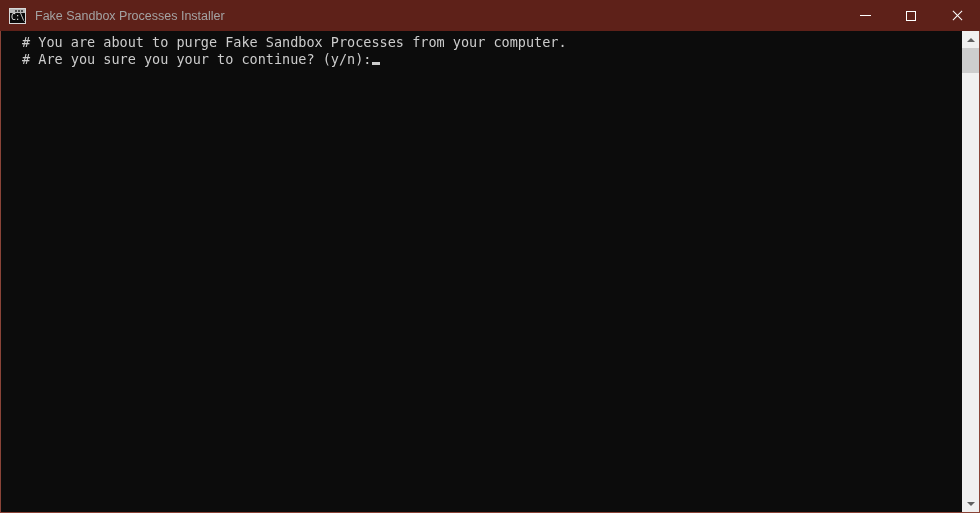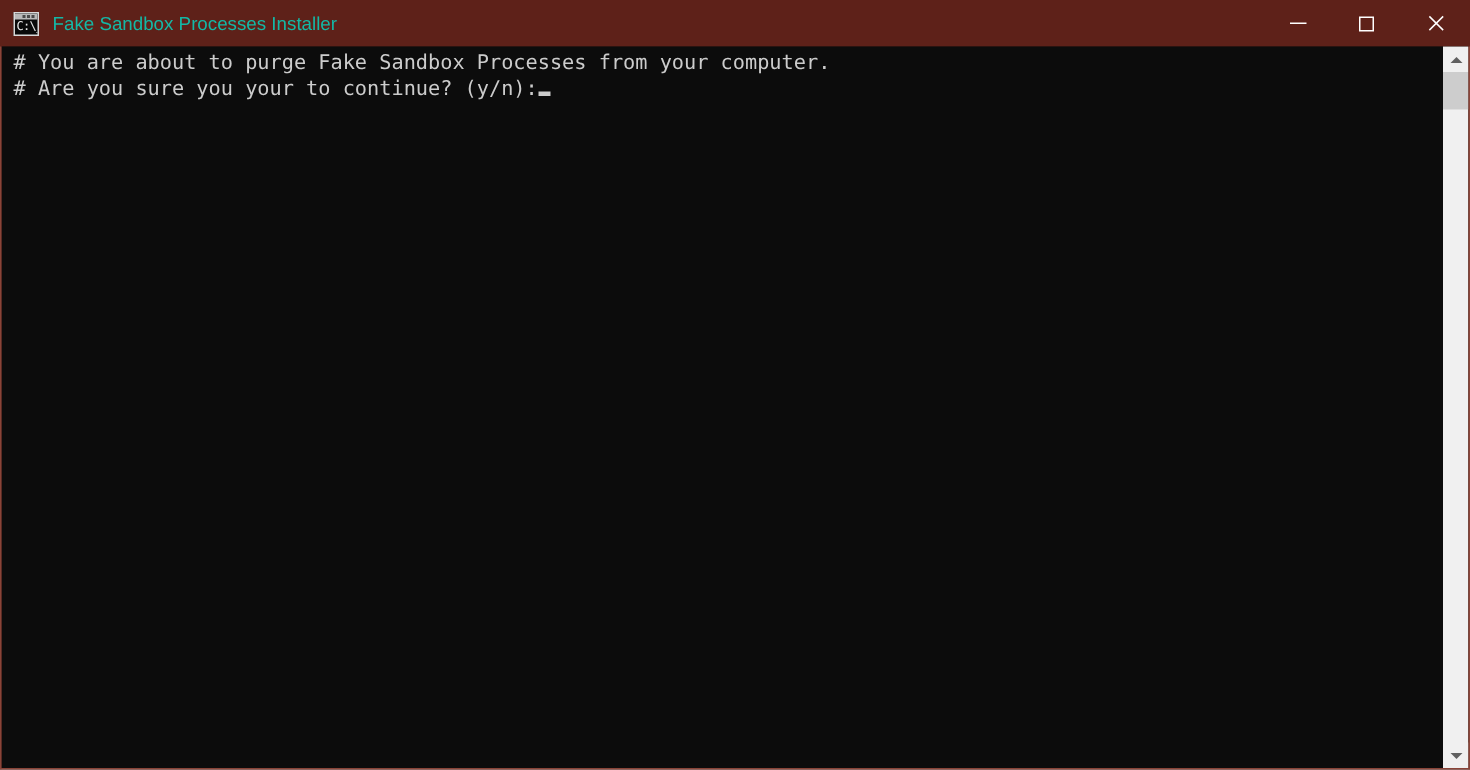--- a/index.html
+++ b/index.html
@@ -84,21 +84,21 @@
     line-height: 10px;
     color: #e8e8e8;
     letter-spacing: -0.5px;
     white-space: nowrap;
   }
 
   .title-text {
     margin-left: 9px;
     font-size: 12.5px;
     line-height: 16px;
-    color: #14b8a6;
+    color: #a3a3a3;
     white-space: nowrap;
     overflow: hidden;
     text-overflow: ellipsis;
   }
 
   
   .caption-buttons {
     display: flex;
     flex: 0 0 auto;
     height: 31px;
@@ -156,21 +156,21 @@
     overflow: hidden;
   }
 
   .console {
     position: absolute;
     left: 0;
     top: 0;
     right: 17px;
     bottom: 0;
     background: #0c0c0c;
-    padding: 3px 0 0 8px;
+    padding: 3px 0 0 21px;
     box-sizing: border-box;
     overflow: hidden;
   }
   .console-line {
     font-family: "DejaVu Sans Mono", "Liberation Mono", monospace;
     font-size: 13.5px;
     line-height: 17px;
     color: #cccccc;
     white-space: pre;
     letter-spacing: 0px;

